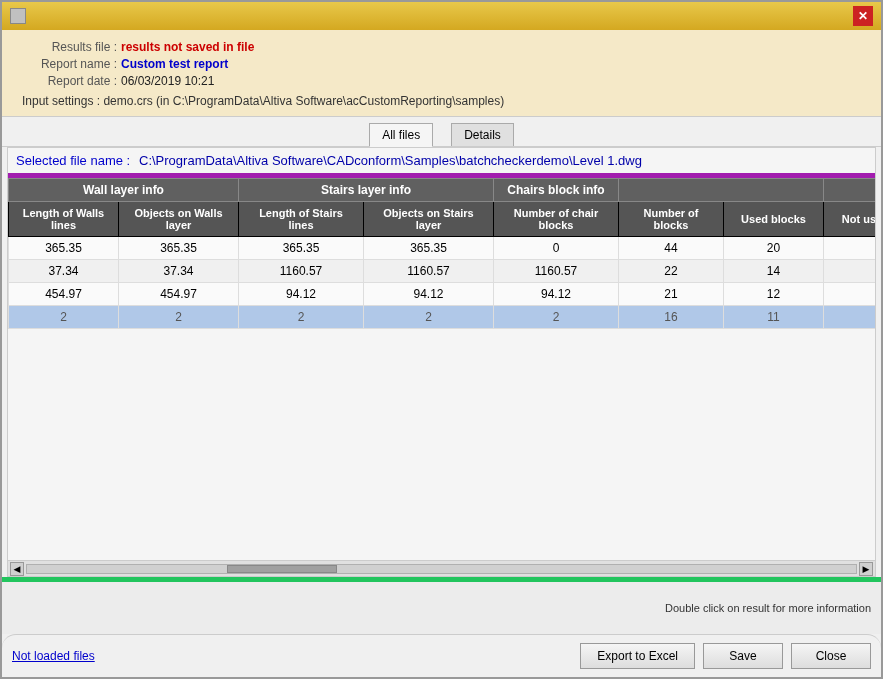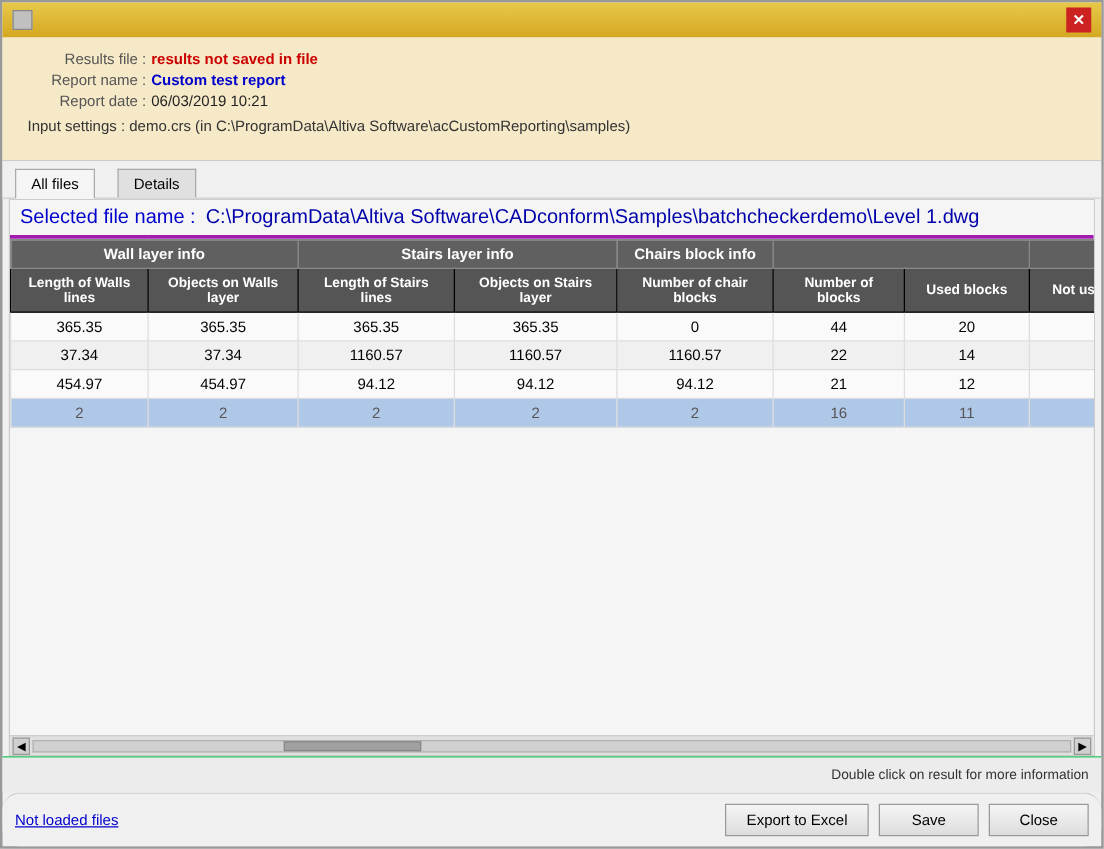--- a/index.html
+++ b/index.html
@@ -51,21 +51,21 @@
       color: white;
       font-weight: bold;
       font-size: 12px;
       cursor: pointer;
       display: flex;
       align-items: center;
       justify-content: center;
     }
     .info-section {
       background: #f5e9c8;
-      padding: 10px 20px 20px 20px;
+      padding: 10px 20px 8px 20px;
       border-bottom: 1px solid #ccc;
     }
     .info-row {
       display: flex;
       align-items: baseline;
       margin-bottom: 3px;
       font-size: 12px;
     }
     .info-label {
       color: #555;
@@ -90,20 +90,21 @@
       margin-top: 6px;
       font-size: 12px;
       color: #333;
     }
     .tabs-bar {
       display: flex;
       background: #f0f0f0;
       padding: 6px 10px 0 10px;
       border-bottom: 1px solid #ccc;
       gap: 18px;
+      justify-content: center;
     }
     .tab {
       padding: 4px 12px;
       border: 1px solid #aaa;
       background: #e0e0e0;
       cursor: pointer;
       font-size: 12px;
       border-bottom: none;
     }
     .tab.active {
@@ -118,23 +119,23 @@
       flex-direction: column;
       overflow: hidden;
       background: #f5f5f5;
       border: 1px solid #ccc;
       margin: 0 5px 0 5px;
     }
     .file-name-bar {
       display: flex;
       align-items: center;
       padding: 5px 8px;
-      border-bottom: 3px solid #a21caf;
+      border-bottom: 5px solid #a21caf;
       background: #f5f5f5;
-      font-size: 16px;
+      font-size: 13px;
     }
     .file-name-label {
       color: #0000cc;
       margin-right: 8px;
       min-width: 115px;
     }
     .file-name-path {
       color: #0000aa;
     }
     .table-scroll {
@@ -213,25 +214,25 @@
       position: absolute;
       left: 200px;
       width: 110px;
       height: 8px;
       background: #a0a0a0;
       border: 1px solid #888;
       top: 0;
     }
     .hint-bar {
       text-align: right;
-      padding: 8px 10px;
+      padding: 20px 10px;
       font-size: 11px;
       color: #333;
       background: #ececec;
-      border-top: 1px solid #22c55e;
+      border-top: 5px solid #22c55e;
     }
     .footer {
       display: flex;
       align-items: center;
       padding: 8px 10px;
       background: #f0f0f0;
       border-top: 1px solid #ccc;
       gap: 10px;
       border-radius: 14px;
     }

